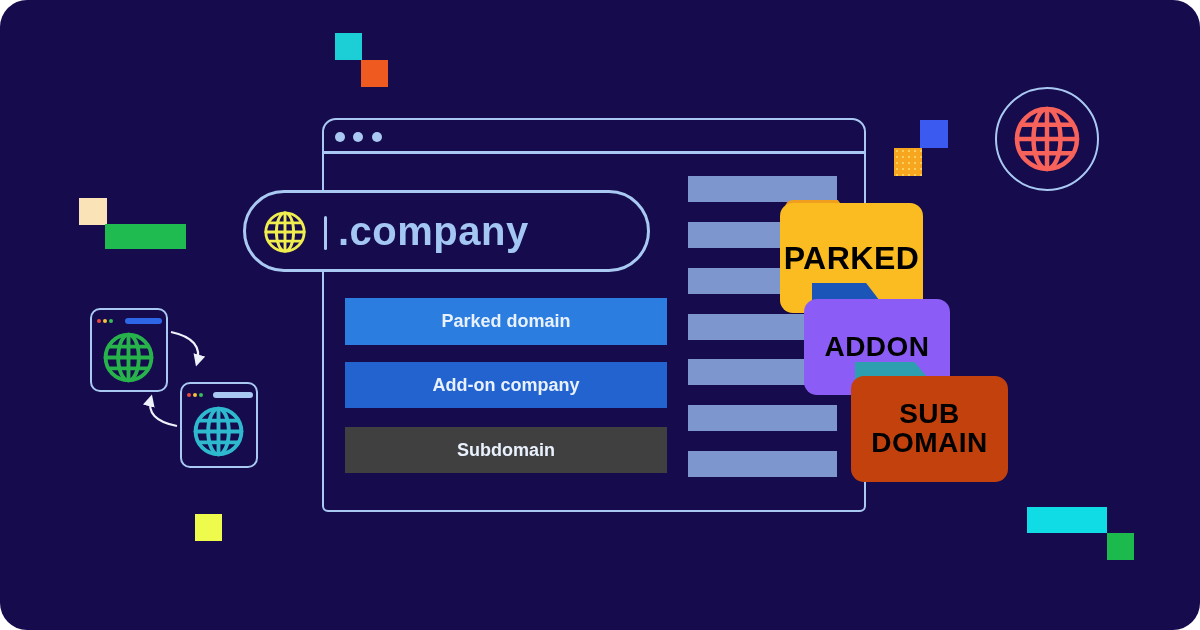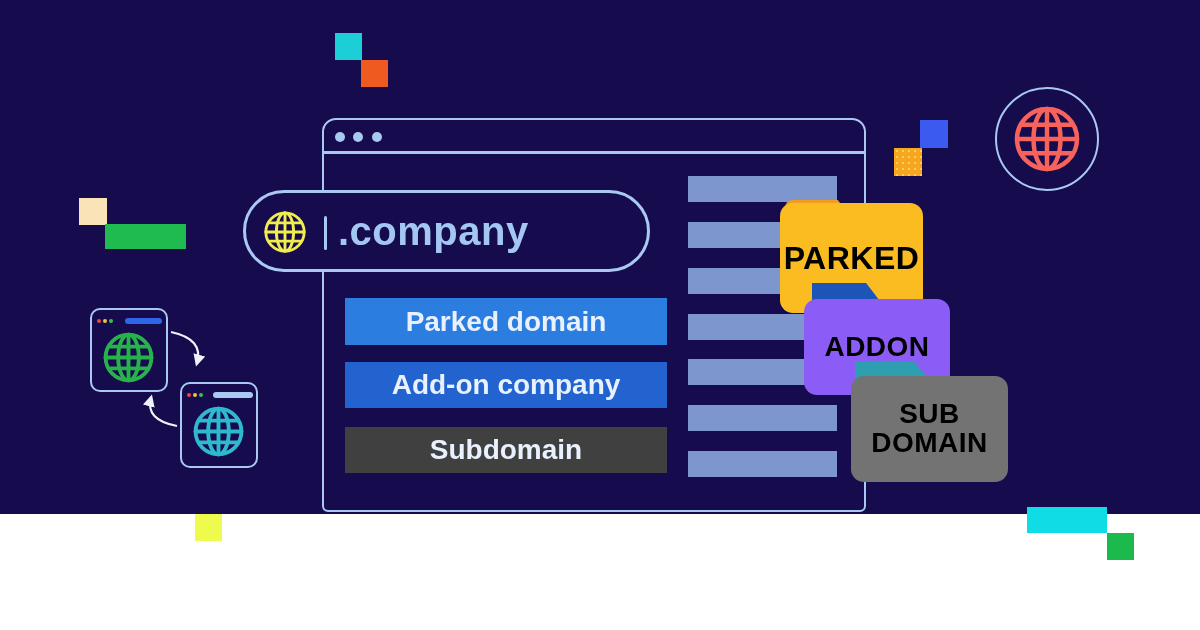--- a/index.html
+++ b/index.html
@@ -1,17 +1,17 @@
 <!DOCTYPE html>
 <html><head>
 <meta charset="utf-8">
 <style>
   html,body{margin:0;padding:0;}
   body{width:1200px;height:630px;overflow:hidden;font-family:"Liberation Sans",sans-serif;}
-  .stage{position:relative;width:1200px;height:514px;background:#150b4d;}
+  .stage{position:relative;width:1200px;height:630px;background:#150b4d;border-radius:27px;}
 
   
   .sq{position:absolute;}
   .sq-teal-top{left:335px;top:33px;width:27px;height:27px;}
   .sq-orange-top{left:361px;top:60px;width:27px;height:27px;}
   .sq-cream{left:79px;top:198px;width:28px;height:27px;}
   .sq-green-left{left:105px;top:224px;width:81px;height:25px;}
   .sq-yellow-bl{left:195px;top:514px;width:27px;height:27px;}
   .sq-blue-right{left:920px;top:120px;width:28px;height:28px;}
   .sq-orange-right{left:894px;top:148px;width:28px;height:28px;
@@ -37,21 +37,21 @@
      border:3px solid #a9c9f2;border-radius:41px;box-sizing:border-box;z-index:3;
      display:flex;align-items:center;}
   .pill-globe{position:absolute;left:16px;top:16px;width:46px;height:46px;}
   .pill-divider{position:absolute;left:78px;top:23px;width:3px;height:34px;border-radius:2px;background:#a9c9f2;}
   .pill-text{position:absolute;left:92px;top:0;height:76px;line-height:76px;
      font-size:40px;font-weight:bold;color:#a3c6f3;letter-spacing:0.5px;}
 
   
   .menu-btn{position:absolute;left:345px;width:322px;z-index:2;border:none;
      display:flex;align-items:center;justify-content:center;
-     font-family:"Liberation Sans",sans-serif;font-size:28px;font-weight:bold;color:#e8f1fd;}
+     font-family:"Liberation Sans",sans-serif;font-size:18px;font-weight:bold;color:#e8f1fd;}
   .btn-1{top:298px;height:47px;}
   .btn-2{top:362px;height:46px;}
   .btn-3{top:427px;height:46px;}
 
   
   .folder{position:absolute;z-index:4;}
   .folder-tab{position:absolute;top:0;height:30px;clip-path:polygon(0% 0%,66% 0%,94% 100%,0% 100%);}
   .folder-body{position:absolute;left:0;right:0;bottom:0;border-radius:13px;
      display:flex;flex-direction:column;align-items:center;justify-content:center;
      font-weight:bold;letter-spacing:0.5px;text-align:center;}
@@ -144,21 +144,21 @@
   <div class="folder folder-parked">
     <div class="folder-tab" style="background-color: rgb(240, 158, 29);"></div>
     <div class="folder-body" style="background-color: rgb(251, 188, 34);">PARKED</div>
   </div>
   <div class="folder folder-addon">
     <div class="folder-tab" style="background-color: rgb(28, 85, 184);"></div>
     <div class="folder-body" style="background-color: #8b5cf6;">ADDON</div>
   </div>
   <div class="folder folder-sub">
     <div class="folder-tab" style="background-color: rgb(45, 159, 176);"></div>
-    <div class="folder-body" style="background-color: #737373;">
+    <div class="folder-body" style="background-color: #c2410c;">
       <span>SUB</span>
       <span>DOMAIN</span>
     </div>
   </div>
 
   <div class="mini-win mini-1">
     <div class="mini-dot md1"></div>
     <div class="mini-dot md2"></div>
     <div class="mini-dot md3"></div>
     <div class="mini-addr" style="background-color: rgb(46, 102, 232);"></div>

